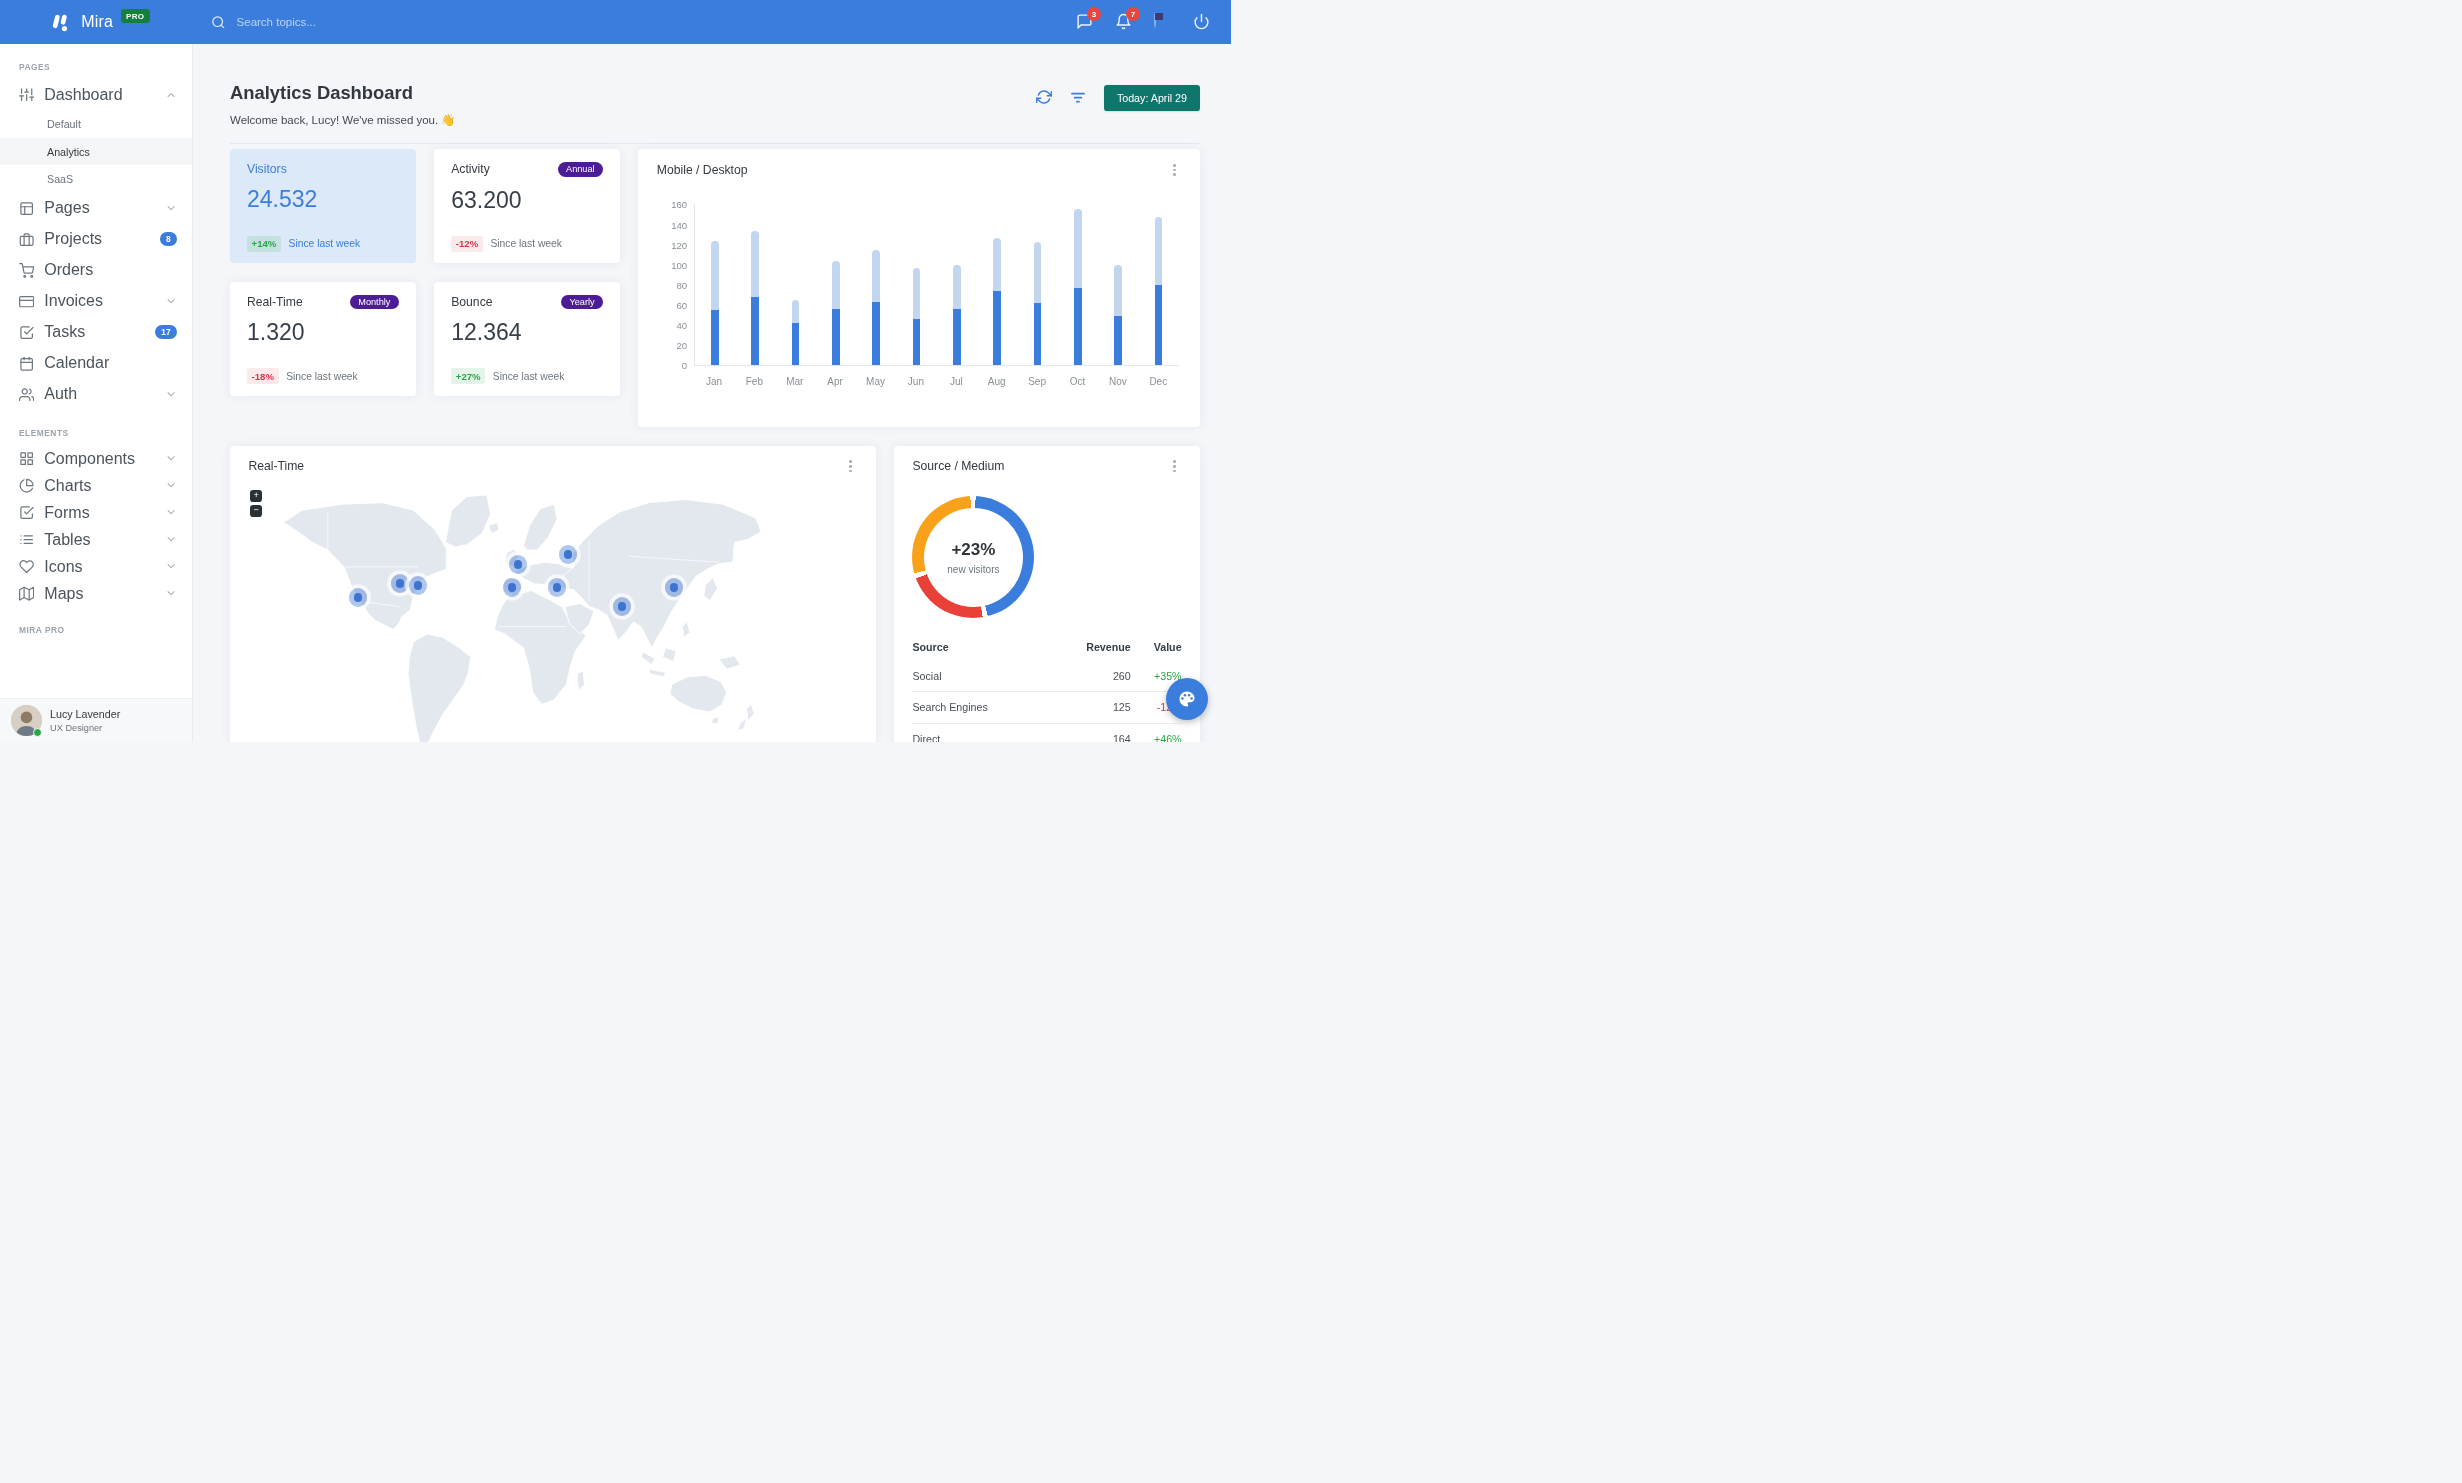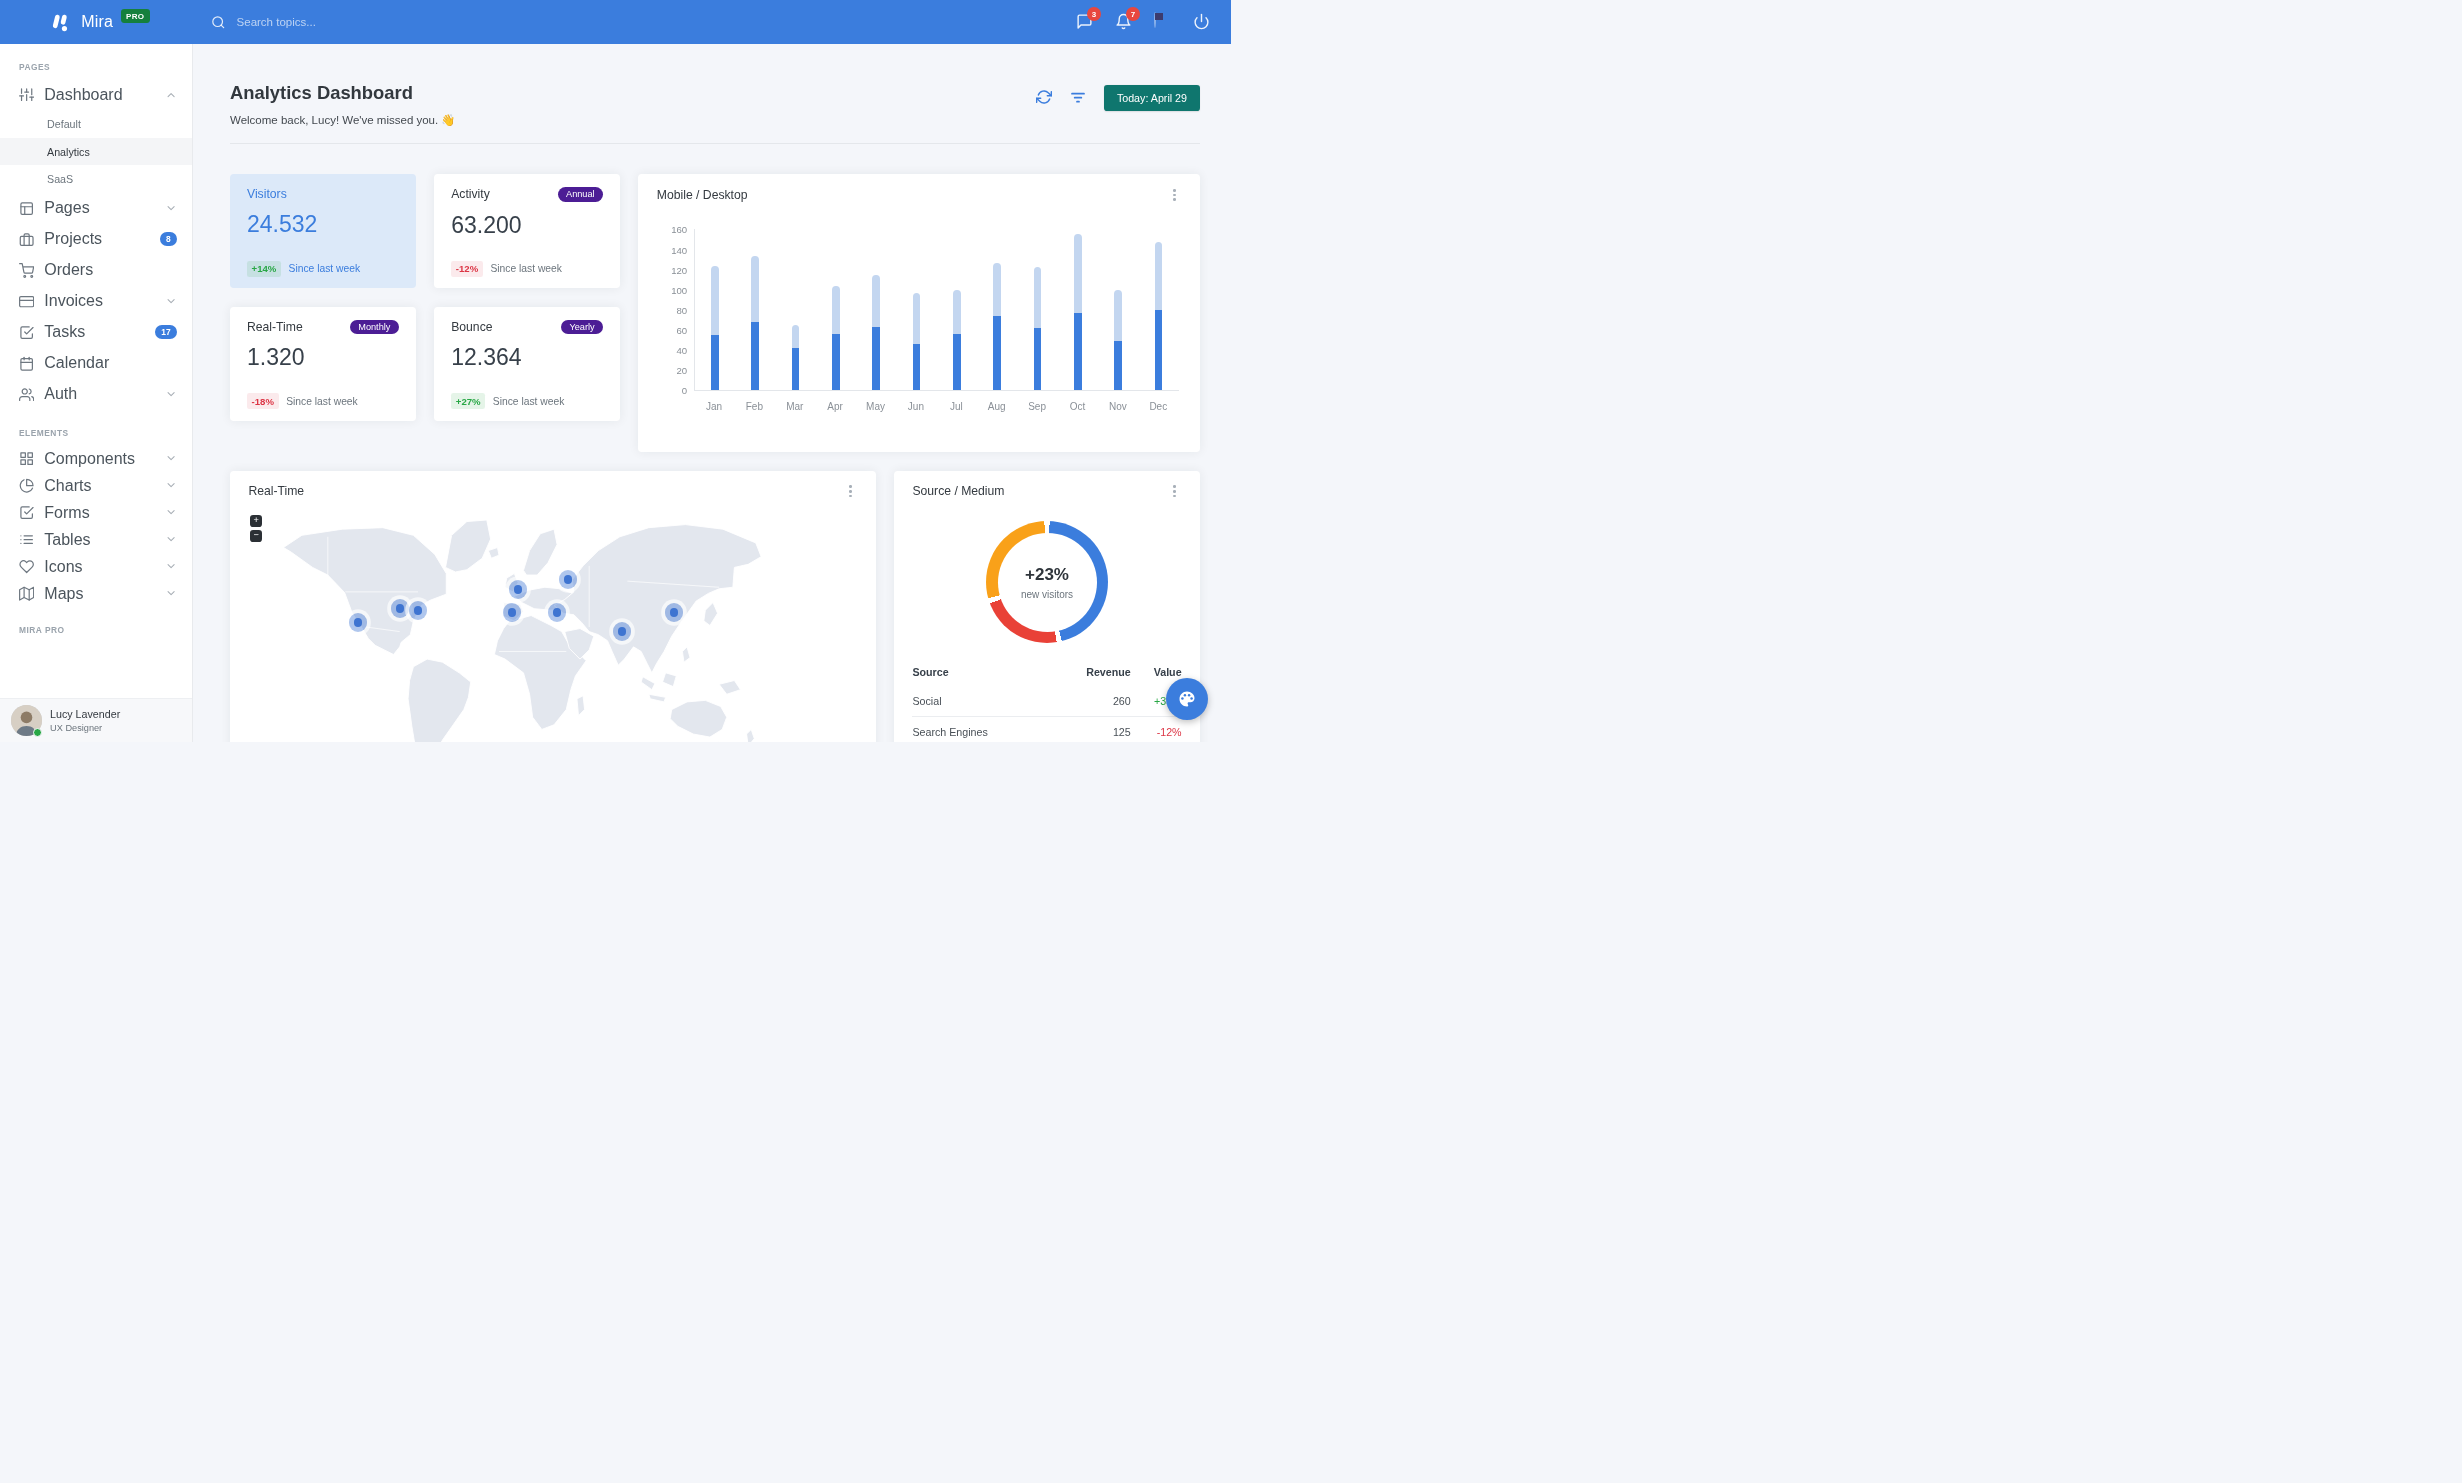--- a/index.html
+++ b/index.html
@@ -48,21 +48,21 @@
   .main { position:absolute; left:193px; top:44px; right:0; bottom:0; background:#F4F6FA; padding:38px 31px 0 37px; overflow:hidden; }
   .header-row { display:flex; justify-content:space-between; align-items:flex-start; }
   .page-title { font-size:18.4px; font-weight:700; color:#32383E; }
   .page-subtitle { font-size:11.5px; color:#43494F; margin-top:9.2px; }
   .header-actions { display:flex; align-items:center; gap:17px; margin-top:3.1px; }
   .icon-link { width:17px; height:17px; color:#3B7DDD; cursor:pointer; }
   .icon-link svg { width:16px; height:16px; stroke:currentColor; }
   .today-btn { background:#0f766e; color:#fff; border:none; font-family:inherit; font-size:10.7px; font-weight:500; padding:6.9px 13px; border-radius:3.1px; cursor:pointer; box-shadow:0 0.8px 1.5px rgba(0,0,0,.1); }
   .main hr { border:none; border-top:0.8px solid #E4E7EB; margin-top:16px; }
 
-  .grid1 { margin-top:30px; display:grid; grid-template-columns:390px 1fr; gap:18.4px; }
+  .grid1 { margin-top:5px; display:grid; grid-template-columns:390px 1fr; gap:18.4px; }
   .stat-grid { display:grid; grid-template-columns:1fr 1fr; grid-template-rows:114px 114px; gap:18.4px; }
   .card { background:#fff; border-radius:3.8px; box-shadow:0 0 10.7px 0 rgba(33,37,41,.07); }
 
   .stat-card { padding:13px 17px 11.5px; display:flex; flex-direction:column; }
   .stat-card.highlight { background:#DCE9F9; box-shadow:none; }
   .stat-head { display:flex; align-items:center; justify-content:space-between; }
   .stat-title { font-size:12.2px; font-weight:500; color:#343A40; }
   .highlight .stat-title { color:#3B7DDD; }
   .stat-tag { background:#4c1d95; color:#fff; font-size:9.2px; padding:2.3px 8.4px; border-radius:8.4px; }
   .stat-value { font-size:23px; font-weight:400; color:#37404A; margin-top:10px; }
@@ -98,21 +98,21 @@
   .map-card { position:relative; overflow:hidden; padding:13.8px 18.4px; }
   .map-area { position:absolute; left:0; right:0; top:49px; height:321px; }
   .map-area svg.world { width:645px; height:321px; display:block; }
   .map-zoom { position:absolute; left:20px; top:44px; display:flex; flex-direction:column; gap:3.1px; z-index:5; }
   .map-zoom button { width:12.2px; height:12.2px; background:#2B3035; color:#fff; border:none; border-radius:3.1px; font-size:9.2px; line-height:1; cursor:pointer; display:flex; align-items:center; justify-content:center; font-family:inherit; padding:0; }
   .marker { position:absolute; width:18.4px; height:18.4px; margin:-9.2px 0 0 -9.2px; border-radius:50%; background:rgba(78,128,216,.45); box-shadow:0 0 0 3.8px rgba(255,255,255,.65); }
   .marker::after { content:""; position:absolute; left:50%; top:50%; width:8.4px; height:8.4px; margin:-4.2px 0 0 -4.2px; border-radius:50%; background:#3E74D1; }
 
   
   .source-card { padding:13.8px 18.4px 0; }
-  .donut-wrap { display:flex; justify-content:center; margin-top:23px; }
+  .donut-wrap { display:flex; justify-content:flex-start; margin-top:23px; }
   .donut { width:122px; height:122px; border-radius:50%; position:relative; }
   .donut::before { content:""; position:absolute; inset:11.5px; background:#fff; border-radius:50%; }
   .donut-center { position:absolute; inset:0; display:flex; flex-direction:column; align-items:center; justify-content:center; z-index:2; }
   .donut-value { font-size:17px; font-weight:600; color:#2F353B; }
   .donut-label { font-size:10px; color:#6c757d; margin-top:3.8px; }
   .sm-table { width:100%; margin-top:15.3px; border-collapse:collapse; }
   .sm-table th { text-align:left; font-size:10.7px; font-weight:700; color:#37404A; padding:7.6px 0; }
   .sm-table th.num, .sm-table td.num { text-align:right; }
   .sm-table td { font-size:10.7px; color:#495057; padding:9.2px 0; border-top:0.8px solid #EBEDF0; }
   .sm-table tr:first-child td { border-top:none; }

